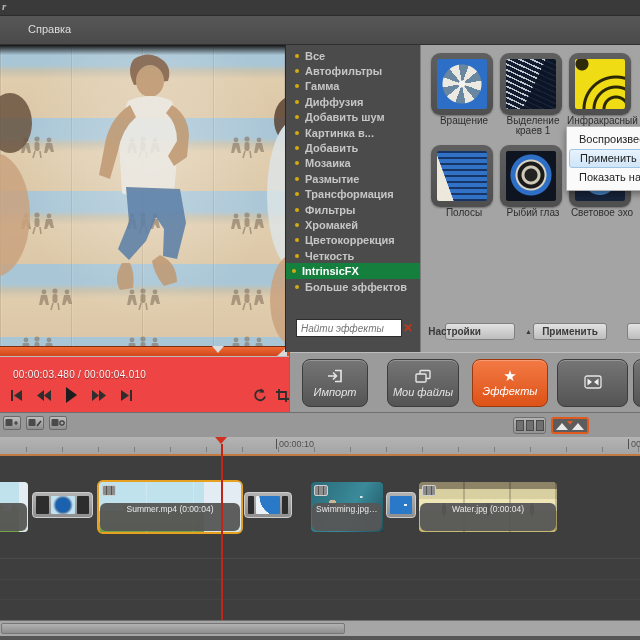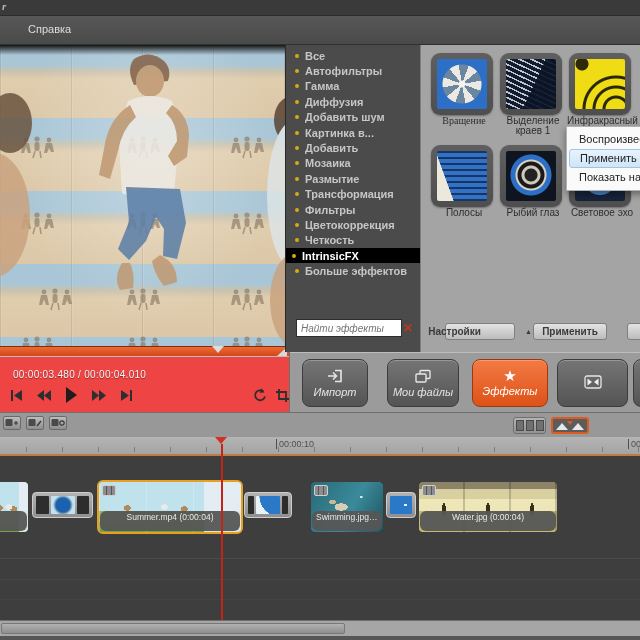--- a/index.html
+++ b/index.html
@@ -30,21 +30,21 @@
   .transport{left:0;top:356px;width:289px;height:56px;background:#ef4444;border-top:1px solid #bdbdbd;}
   .timecode{left:13px;top:12px;font-size:10px;letter-spacing:.3px;color:#f6f6f6;text-shadow:0 1px 1px rgba(0,0,0,.45);}
   .tbtn{top:29px;width:22px;height:18px;display:flex;align-items:center;justify-content:center;cursor:default;}
   .vdiv{left:289px;top:352px;width:1px;height:60px;background:#6f6f6f;box-shadow:1px 0 0 #b8b8b8;}
 
   
   .cats{left:285px;top:45px;width:135px;height:307px;background:#4b4b4b;border-left:1px solid #2a2a2a;box-sizing:border-box;}
   .cat-list{position:absolute;left:0;top:3px;width:135px;}
   .cat-item{height:15.4px;display:flex;align-items:center;padding-left:9px;font-size:11px;font-weight:bold;color:#c6c6c6;}
   .cat-item .dot{width:4px;height:4px;border-radius:50%;background:#d2ac10;margin-right:6px;flex:0 0 auto;}
-  .cat-item.sel{background:#000000;color:#ffffff;padding-left:6px;}
+  .cat-item.sel{background:#15803d;color:#ffffff;padding-left:6px;}
   .search{position:absolute;left:10px;top:274px;width:96px;height:16px;border:1px solid #2e2e2e;background:#fff;
           font:italic 10px "Liberation Sans",sans-serif;color:#8a8a8a;padding:0 4px;}
   .search-x{position:absolute;left:117px;top:276px;font-size:12px;font-weight:bold;color:#c0391d;}
 
   .fxpanel{left:420px;top:45px;width:220px;height:307px;background:#a4a4a4;border-left:1px solid #7c7c7c;box-sizing:border-box;}
   .fx-card{position:absolute;width:62px;height:62px;background:linear-gradient(#5f5f5f,#4e4e4e);border-radius:9px;box-shadow:0 1px 2px rgba(0,0,0,.35);}
   .th-img{position:absolute;left:6px;top:6px;width:50px;height:50px;border-radius:2px;}
   .fx-label{position:absolute;width:70px;font-size:10px;line-height:10px;color:#2d2d2d;text-align:center;}
   .swirl{background:
       radial-gradient(circle at 50% 50%, rgba(248,246,240,.95) 0 3px, transparent 4px),
@@ -98,21 +98,21 @@
   .ticks{position:absolute;left:0;top:10px;width:640px;height:5px;
          background:repeating-linear-gradient(90deg, #7c7c7c 0 1px, transparent 1px 36px);background-position:26px 0;}
   .r-label{position:absolute;top:2px;font-size:9px;color:#4f4f4f;border-left:1px solid #4f4f4f;padding-left:2px;white-space:nowrap;}
 
   .tracks{left:0;top:456px;width:640px;height:164px;background:#3e3e3e;}
   .trk-line{position:absolute;left:0;width:640px;height:1px;background:#4a4a4a;}
 
   .clip{position:absolute;top:26px;height:50px;border-radius:3px;overflow:hidden;background:#222;}
   .clip.selected{outline:2px solid #e8a020;border-radius:4px;overflow:visible;}
   .clip-img{position:absolute;left:0;top:0;right:0;height:50px;border-radius:3px;}
-  .clip-label{position:absolute;left:1px;right:1px;bottom:1px;height:20px;background:rgba(86,86,86,.95);border-radius:6px;
+  .clip-label{position:absolute;left:1px;right:1px;bottom:1px;height:28px;background:rgba(86,86,86,.95);border-radius:6px;
               font-size:8.5px;line-height:12px;color:#e9e9e9;text-align:center;white-space:nowrap;overflow:hidden;text-overflow:ellipsis;padding:0 4px;}
   .badge{position:absolute;left:3px;top:3px;width:14px;height:11px;background:#8d8d8d;border:1px solid #cfcfcf;border-radius:2px;box-sizing:border-box;
          background-image:linear-gradient(90deg, transparent 3px, #555 3px 4px, transparent 4px 8px, #555 8px 9px, transparent 9px);}
   .summer-img{background:
       radial-gradient(ellipse 5px 4px at 20% 52%, #b08a5a 0 70%, transparent 71%),
       radial-gradient(ellipse 5px 4px at 46% 50%, #e9e9e9 0 70%, transparent 71%),
       radial-gradient(ellipse 5px 4px at 60% 54%, #b08a5a 0 70%, transparent 71%),
       linear-gradient(90deg, transparent 0 74%, rgba(232,238,244,.88) 74%),
       repeating-linear-gradient(90deg, rgba(255,255,255,.22) 0 1px, transparent 1px 47px),
       linear-gradient(180deg,#bfe2ec 0 58%, #8fb85a 58% 80%, #74a348 80%);}
@@ -291,20 +291,24 @@
       <div class="cat-item">
           <span class="dot"></span>
           <span>Трансформация</span>
         </div>
       <div class="cat-item">
           <span class="dot"></span>
           <span>Фильтры</span>
         </div>
       <div class="cat-item">
           <span class="dot"></span>
+          <span>Хромакей</span>
+        </div>
+      <div class="cat-item">
+          <span class="dot"></span>
           <span>Цветокоррекция</span>
         </div>
       <div class="cat-item">
           <span class="dot"></span>
           <span>Четкость</span>
         </div>
       <div class="cat-item sel">
           <span class="dot"></span>
           <span>IntrinsicFX</span>
         </div>
@@ -320,21 +324,21 @@
   <div class="abs fxpanel">
     <div class="fx-card" style="left:10px;top:8px;">
         <div class="th-img swirl"></div>
       </div>
     <div class="fx-card" style="left:79px;top:8px;">
         <div class="th-img edges1"></div>
       </div>
     <div class="fx-card" style="left:148px;top:8px;">
         <div class="th-img infra"></div>
       </div>
-    <div class="fx-label" style="left:8px;top:71px;font-family:Liberation Serif, serif;">Вращение</div>
+    <div class="fx-label" style="left:8px;top:71px;">Вращение</div>
     <div class="fx-label" style="left:77px;top:71px;">Выделение краев 1</div>
     <div class="fx-label" style="left:146px;top:71px;">Инфракрасный</div>
 
     <div class="fx-card" style="left:10px;top:100px;">
         <div class="th-img stripes"></div>
       </div>
     <div class="fx-card" style="left:79px;top:100px;">
         <div class="th-img fisheye"></div>
       </div>
     <div class="fx-card" style="left:148px;top:100px;">

